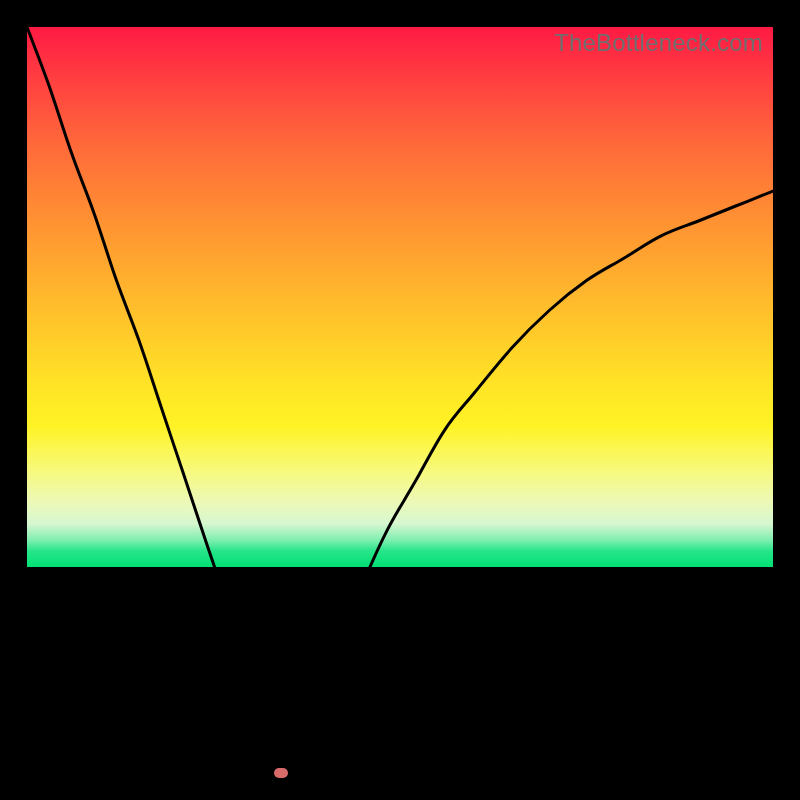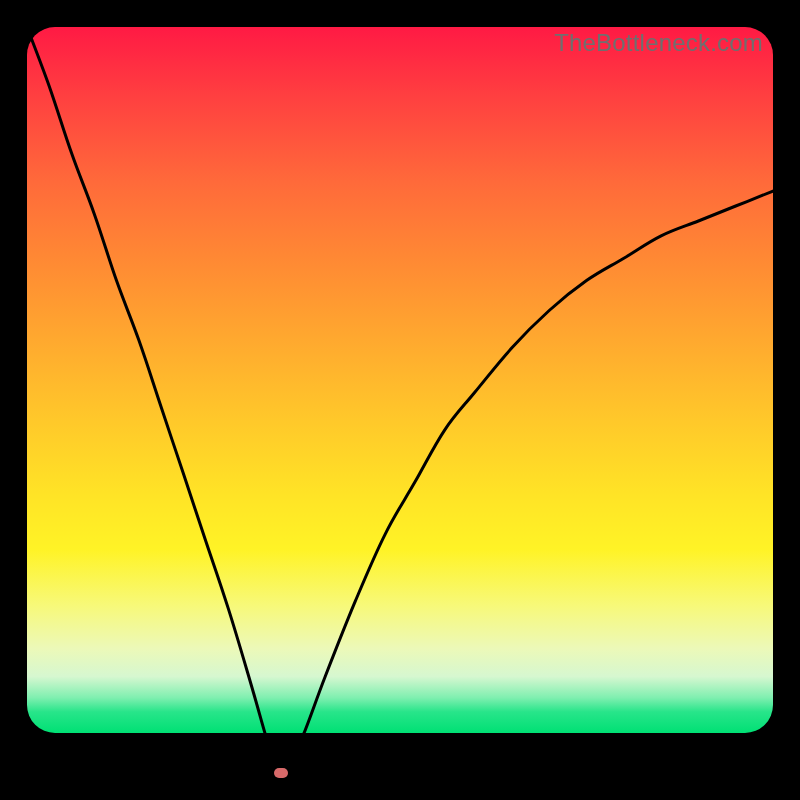--- a/index.html
+++ b/index.html
@@ -15,38 +15,37 @@
     height: 800px;
     background: #000;
     position: relative;
     box-sizing: border-box;
   }
   .plot-area {
     position: absolute;
     left: 27px;
     top: 27px;
     width: 746px;
-    height: 706px;
+    height: 540px;
     background: linear-gradient(to bottom,
       #ff1a44 0%,
       #ff4040 10%,
       #ff6a3a 22%,
       #ff8c33 34%,
       #ffa82f 44%,
       #ffc92a 56%,
       #ffe326 66%,
       #fff326 74%,
       #f7f97a 82%,
       #ecf9b8 88%,
       #d6f7d0 92%,
       #7fefb0 95%,
       #28e58a 97%,
       #00e074 100%
     );
-    border-radius: 28px;
   }
   .watermark {
     position: absolute;
     top: 2px;
     right: 10px;
     color: #6f6f6f;
     font-size: 24px;
     font-weight: 500;
     letter-spacing: 0.2px;
     user-select: none;

